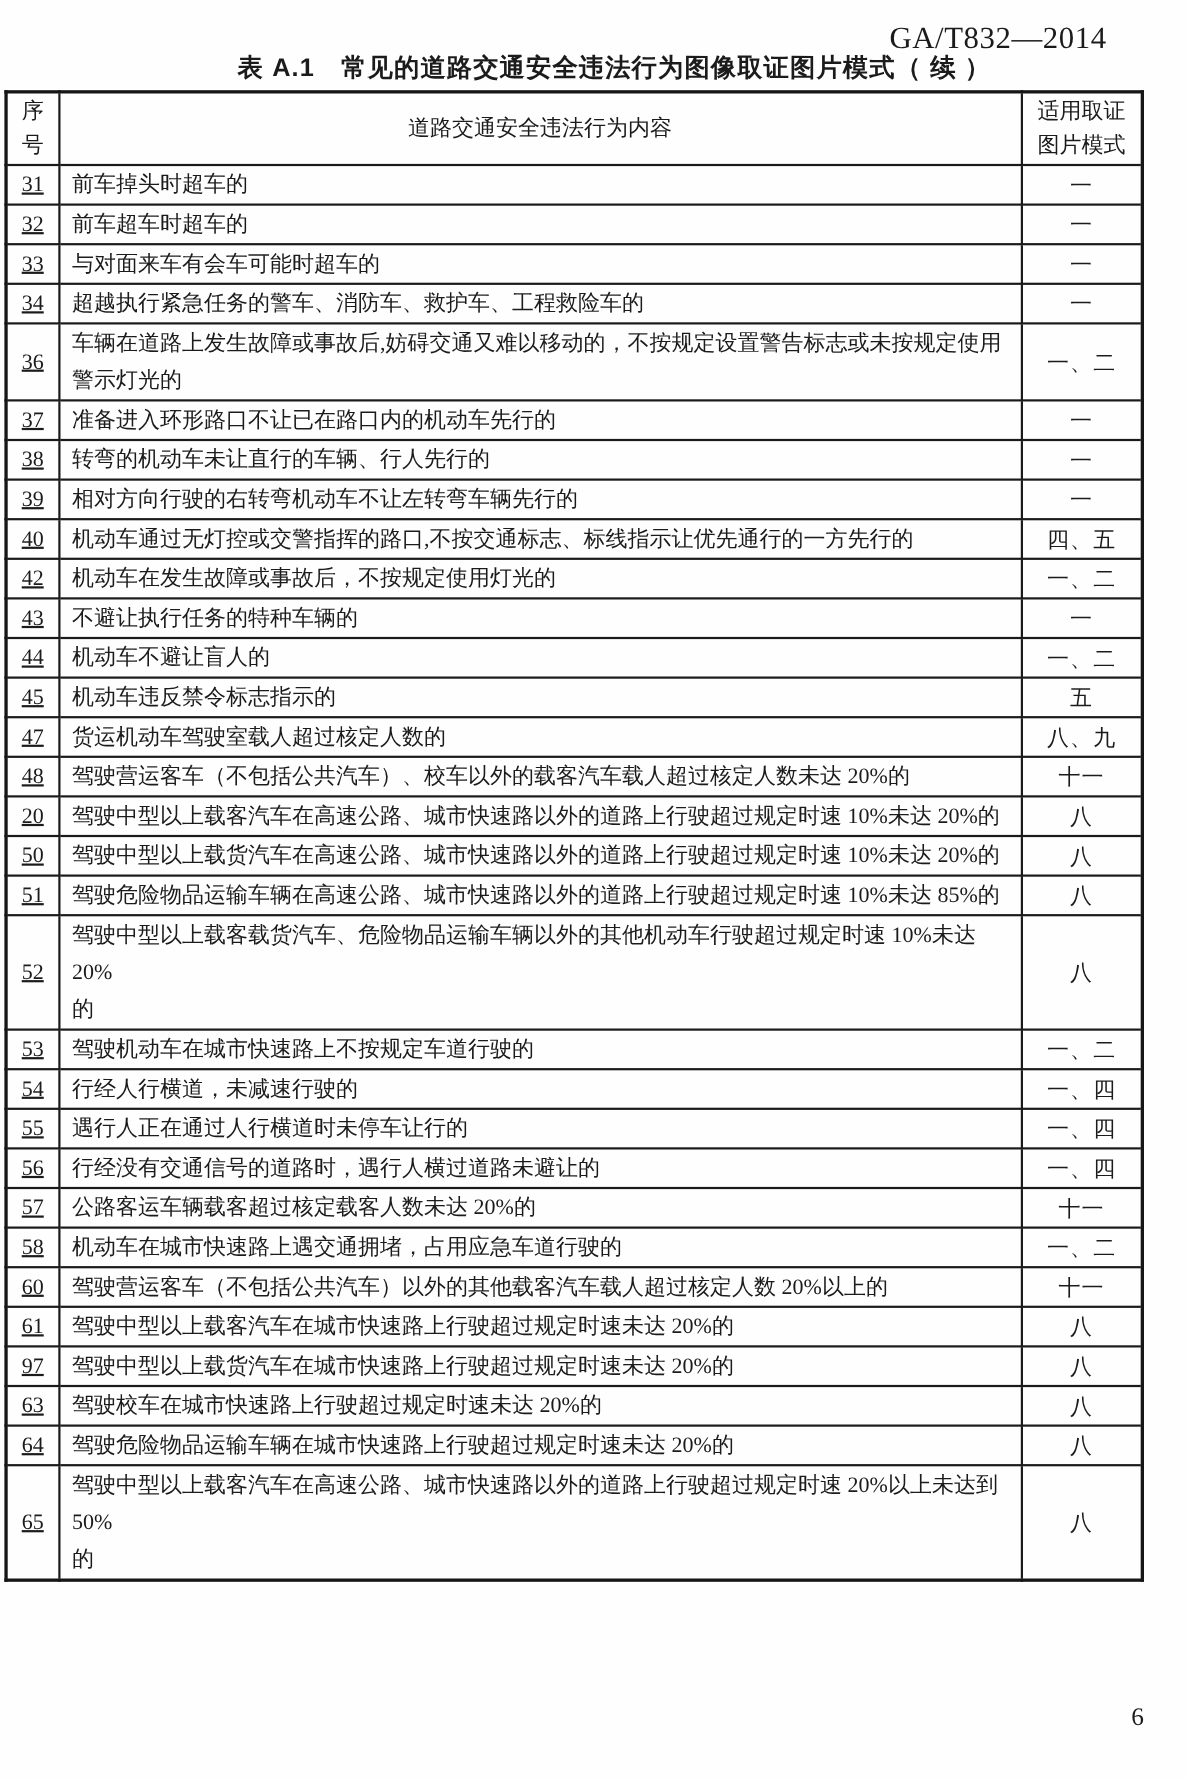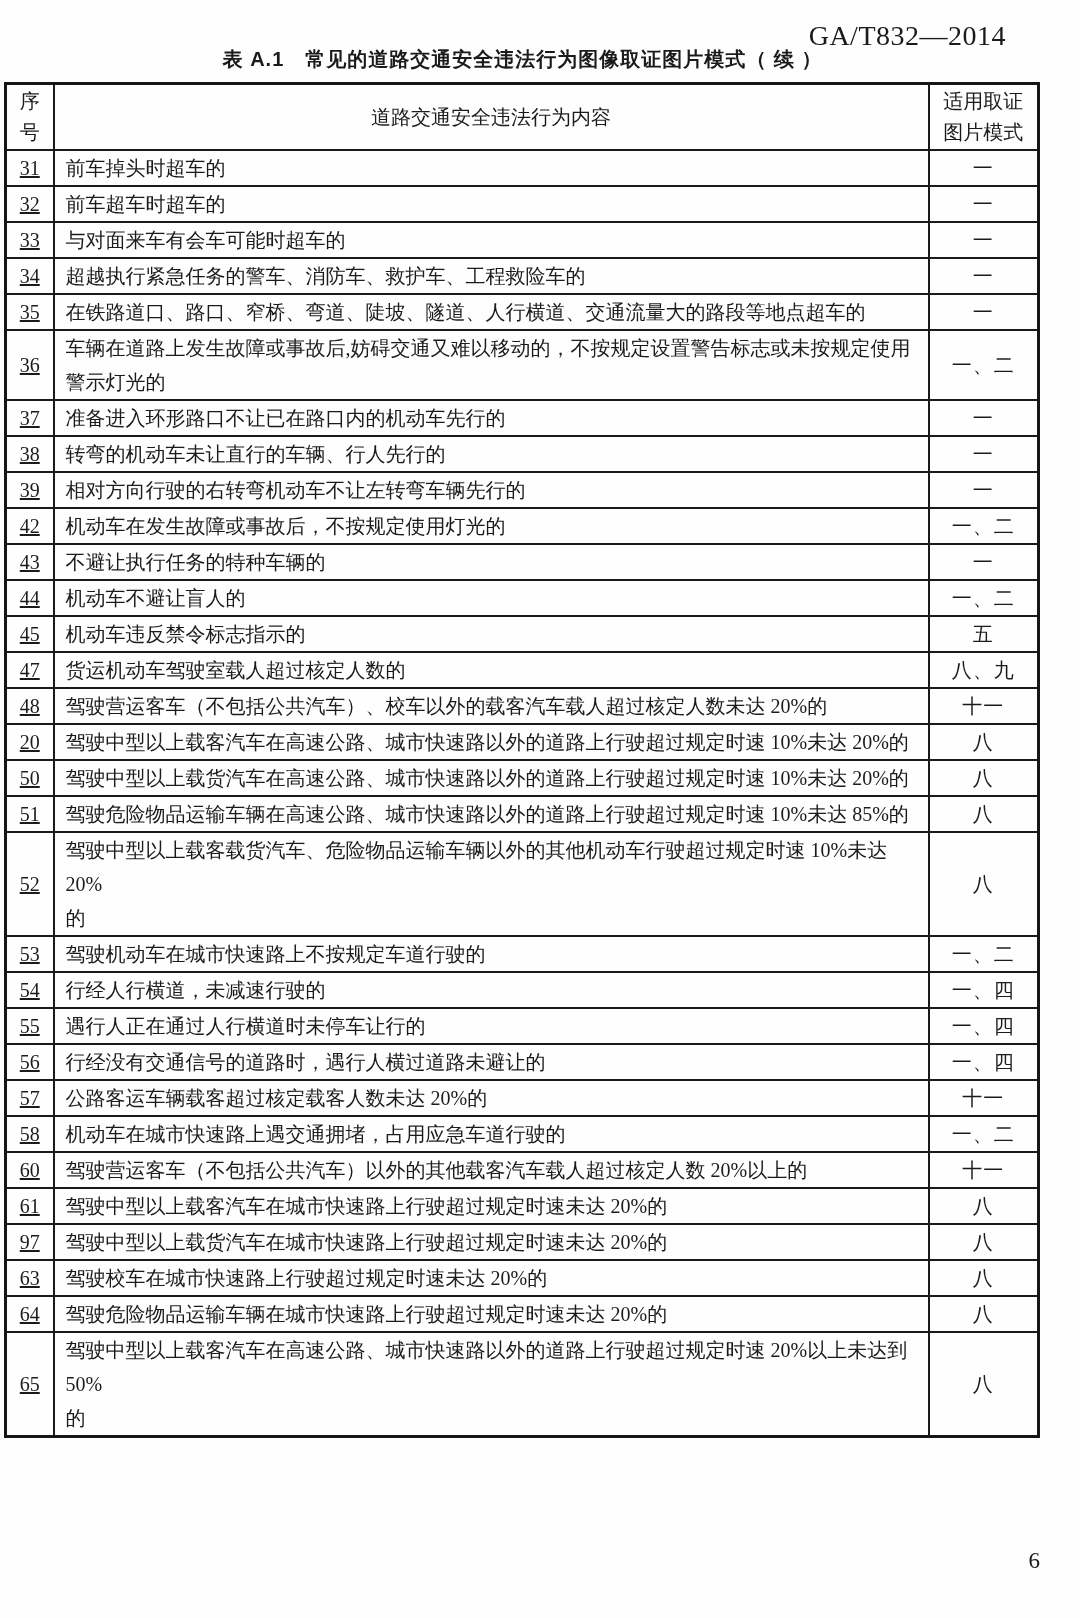--- a/index.html
+++ b/index.html
@@ -24,23 +24,24 @@
     letter-spacing: 0.5px;
   }
   .table-title {
     position: absolute;
     top: 46px;
     left: 0;
     width: 1045px;
     text-align: center;
     font-family: "Liberation Sans", "DejaVu Sans", sans-serif;
     font-weight: 700;
-    font-size: 20px;
+    font-size: 23px;
     letter-spacing: 1px;
     white-space: nowrap;
+    padding-left: 36px;
   }
   table.violation-table {
     position: absolute;
     top: 82px;
     left: 4px;
     width: 1033px;
     border-collapse: collapse;
     table-layout: fixed;
     border: 3px solid #161616;
   }
@@ -125,25 +126,20 @@
           <td class="no">33</td>
           <td class="content">与对面来车有会车可能时超车的</td>
           <td class="mode">一</td>
         </tr>
         <tr>
           <td class="no">34</td>
           <td class="content">超越执行紧急任务的警车、消防车、救护车、工程救险车的</td>
           <td class="mode">一</td>
         </tr>
         <tr>
-          <td class="no">35</td>
-          <td class="content">在铁路道口、路口、窄桥、弯道、陡坡、隧道、人行横道、交通流量大的路段等地点超车的</td>
-          <td class="mode">一</td>
-        </tr>
-        <tr>
           <td class="no">36</td>
           <td class="content">车辆在道路上发生故障或事故后,妨碍交通又难以移动的，不按规定设置警告标志或未按规定使用
 警示灯光的</td>
           <td class="mode">一、二</td>
         </tr>
         <tr>
           <td class="no">37</td>
           <td class="content">准备进入环形路口不让已在路口内的机动车先行的</td>
           <td class="mode">一</td>
         </tr>
@@ -151,20 +147,25 @@
           <td class="no">38</td>
           <td class="content">转弯的机动车未让直行的车辆、行人先行的</td>
           <td class="mode">一</td>
         </tr>
         <tr>
           <td class="no">39</td>
           <td class="content">相对方向行驶的右转弯机动车不让左转弯车辆先行的</td>
           <td class="mode">一</td>
         </tr>
         <tr>
+          <td class="no">40</td>
+          <td class="content">机动车通过无灯控或交警指挥的路口,不按交通标志、标线指示让优先通行的一方先行的</td>
+          <td class="mode">四、五</td>
+        </tr>
+        <tr>
           <td class="no">42</td>
           <td class="content">机动车在发生故障或事故后，不按规定使用灯光的</td>
           <td class="mode">一、二</td>
         </tr>
         <tr>
           <td class="no">43</td>
           <td class="content">不避让执行任务的特种车辆的</td>
           <td class="mode">一</td>
         </tr>
         <tr>

